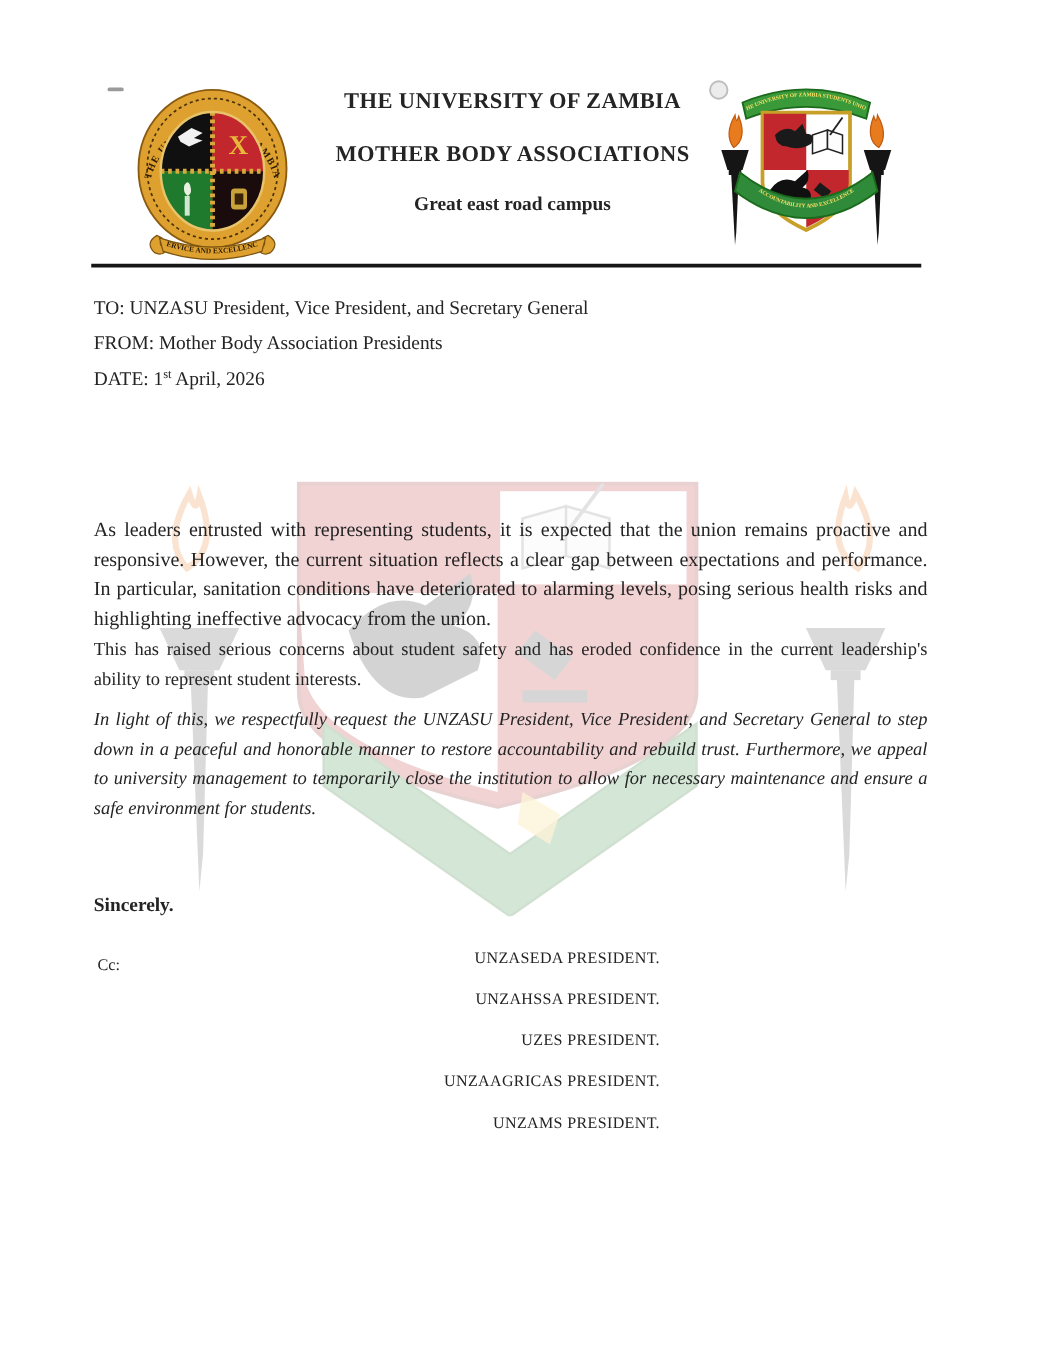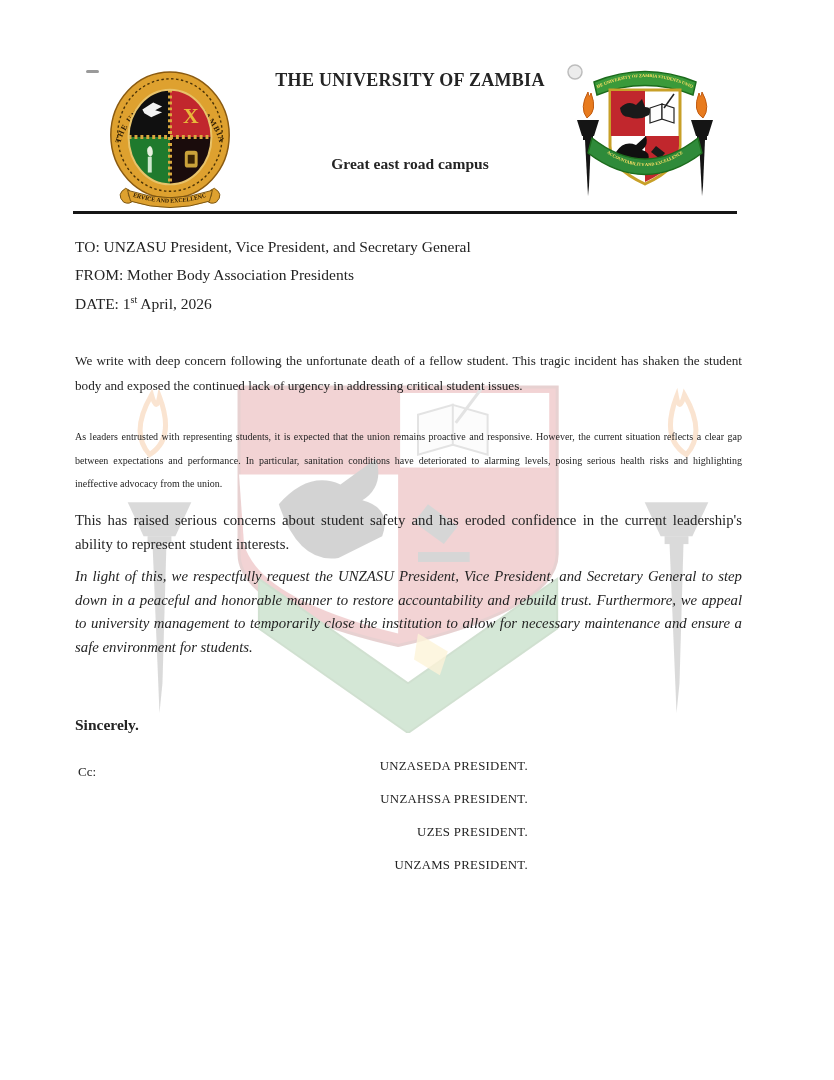--- a/index.html
+++ b/index.html
@@ -33,21 +33,21 @@
   
   .block{position:absolute;left:75px;width:667px;}
   .meta{font-size:15.5px;}
   .to{top:238px;}
   .from{top:266px;}
   .date{top:294px;}
   .date sup{font-size:10px;}
   .subject{top:321px;font-weight:bold;font-size:15px;}
   .para{text-align:justify;}
   .p1{top:348px;font-size:13.2px;line-height:25px;}
-  .p2{top:413px;font-size:10px;line-height:23.5px;margin-top:12px;}
+  .p2{top:413px;font-size:16px;line-height:23.5px;}
   .p3{top:509px;font-size:14.8px;line-height:23.5px;}
   .p4{top:565px;font-size:14.8px;line-height:23.5px;font-style:italic;}
   .p5{top:659px;font-size:14.8px;line-height:23.5px;}
   .closing{top:716px;font-weight:bold;font-size:15.5px;}
   .cc-label{top:764px;left:78px;width:60px;font-size:13px;}
   .cc-list{top:757px;left:128px;width:400px;text-align:right;}
   .cc-item{font-size:12.8px;line-height:19px;margin-bottom:14px;letter-spacing:.3px;}
 </style>
 </head>
 <body>
@@ -118,20 +118,21 @@
       <path d="M30,126 Q20,132 28,140 Q34,143 38,138 Q30,134 34,128 Z" fill="#DEA12F" stroke="#7a5410" stroke-width="1"></path>
       <path d="M120,126 Q130,132 122,140 Q116,143 112,138 Q120,134 116,128 Z" fill="#DEA12F" stroke="#7a5410" stroke-width="1"></path>
       <path d="M32,128 Q75,143 118,128 L115,139 Q75,152 35,139 Z" fill="#DEA12F" stroke="#7a5410" stroke-width="1"></path>
       <text font-size="6" font-weight="bold" fill="#2a1a05">
         <textPath href="#lcBan" startOffset="50%" text-anchor="middle">SERVICE AND EXCELLENCE</textPath>
       </text>
     </svg>
   </div>
 
   <div class="hline hline1">THE UNIVERSITY OF ZAMBIA</div>
+  <div class="hline hline2">MOTHER BODY ASSOCIATIONS</div>
   <div class="hline hline3">Great east road campus</div>
 
   <div class="logo logo-right">
     <svg viewBox="0 0 162 148" width="162" height="148">
       <defs>
         <path id="rcArc" d="M 34,30 Q 81,8 128,30"></path>
         <path id="rcBan" d="M 36,90 Q 81,126 126,90"></path>
       </defs>
       <circle cx="11" cy="14" r="7" fill="#ececec" stroke="#bdbdbd" stroke-width="1.5"></circle>
 
@@ -176,28 +177,28 @@
       </text>
     </svg>
   </div>
 
   <div class="rule"></div>
 
   <div class="block meta to">TO: UNZASU President, Vice President, and Secretary General</div>
   <div class="block meta from">FROM: Mother Body Association Presidents</div>
   <div class="block meta date"><span>DATE: 1</span><sup>st</sup><span> April, 2026</span></div>
 
-  <div class="block para p1">We write with deep concern following the unfortunate death of a fellow student. This tragic incident has shaken the student body and exposed the continued lack of urgency in addressing critical student issues.</div>
   <div class="block para p2">As leaders entrusted with representing students, it is expected that the union remains proactive and responsive. However, the current situation reflects a clear gap between expectations and performance. In particular, sanitation conditions have deteriorated to alarming levels, posing serious health risks and highlighting ineffective advocacy from the union.</div>
   <div class="block para p3">This has raised serious concerns about student safety and has eroded confidence in the current leadership's ability to represent student interests.</div>
   <div class="block para p4">In light of this, we respectfully request the UNZASU President, Vice President, and Secretary General to step down in a peaceful and honorable manner to restore accountability and rebuild trust. Furthermore, we appeal to university management to temporarily close the institution to allow for necessary maintenance and ensure a safe environment for students.</div>
 
   <div class="block closing">Sincerely.</div>
 
   <div class="block cc-label">Cc:</div>
   <div class="block cc-list">
     <div class="cc-item">UNZASEDA PRESIDENT.</div>
     <div class="cc-item">UNZAHSSA PRESIDENT.</div>
     <div class="cc-item">UZES PRESIDENT.</div>
+    <div class="cc-item">UNZAAGRICAS PRESIDENT.</div>
     <div class="cc-item">UNZAMS PRESIDENT.</div>
   </div>
 
 </div>
 
 </body></html>

